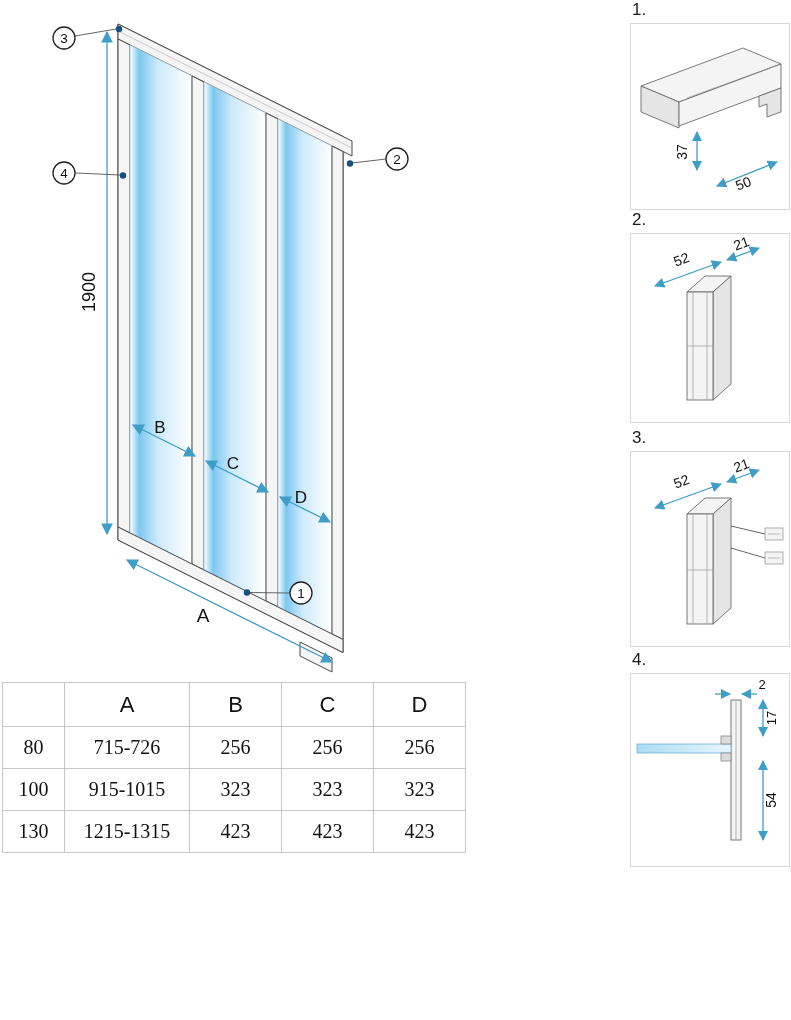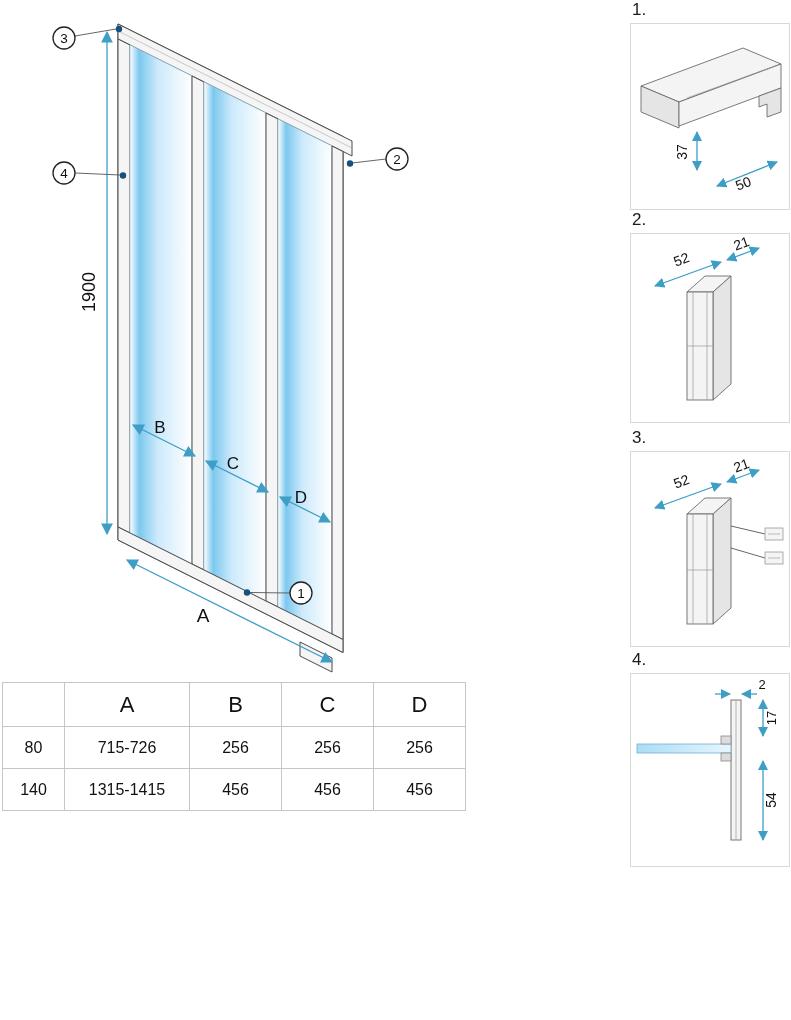--- a/index.html
+++ b/index.html
@@ -15,21 +15,21 @@
   .leader { stroke:#555; stroke-width:0.9; }
   .callout-circle { fill:#fff; stroke:#222; stroke-width:1.3; }
   .callout-num { font-size:13.5px; }
   .frame { fill:#f5f5f5; stroke:#4a4a4a; stroke-width:1; }
   .frame-light { fill:#fbfbfb; stroke:#4a4a4a; stroke-width:1; }
   .profile { fill:#f4f4f4; stroke:#6b6b6b; stroke-width:0.9; }
   .profile-dk { fill:#e5e5e5; stroke:#6b6b6b; stroke-width:0.9; }
   table.size { position:absolute; left:2px; top:682px; border-collapse:collapse; table-layout:fixed; background:#fff; }
   .size th, .size td { border:1px solid #c6c6c6; text-align:center; vertical-align:middle; font-weight:400; color:#111; }
   .size th { font-size:22px; height:44px; }
-  .size td { font-size:16px; height:42px; }
+  .size td { font-size:20px; height:42px;font-family:Liberation Serif, serif; }
 </style>
 </head>
 <body>
 
 <div class="page">
 
   <svg class="main-svg" width="630" height="680" viewBox="0 0 630 680">
     <defs>
       <marker id="am" viewBox="0 0 10 10" refX="9" refY="5" markerWidth="9" markerHeight="9" orient="auto-start-reverse">
         <path d="M0,0 L10,5 L0,10 z" fill="#3e9ec6"></path>
@@ -229,22 +229,29 @@
         <th>D</th>
       </tr>
       <tr>
         <td>80</td>
         <td>715-726</td>
         <td>256</td>
         <td>256</td>
         <td>256</td>
       </tr>
       <tr>
-        <td>140</td>
-        <td>1315-1415</td>
-        <td>456</td>
-        <td>456</td>
-        <td>456</td>
+        <td>100</td>
+        <td>915-1015</td>
+        <td>323</td>
+        <td>323</td>
+        <td>323</td>
+      </tr>
+      <tr>
+        <td>130</td>
+        <td>1215-1315</td>
+        <td>423</td>
+        <td>423</td>
+        <td>423</td>
       </tr>
     </tbody>
   </table>
 
 </div>
 
 </body></html>

